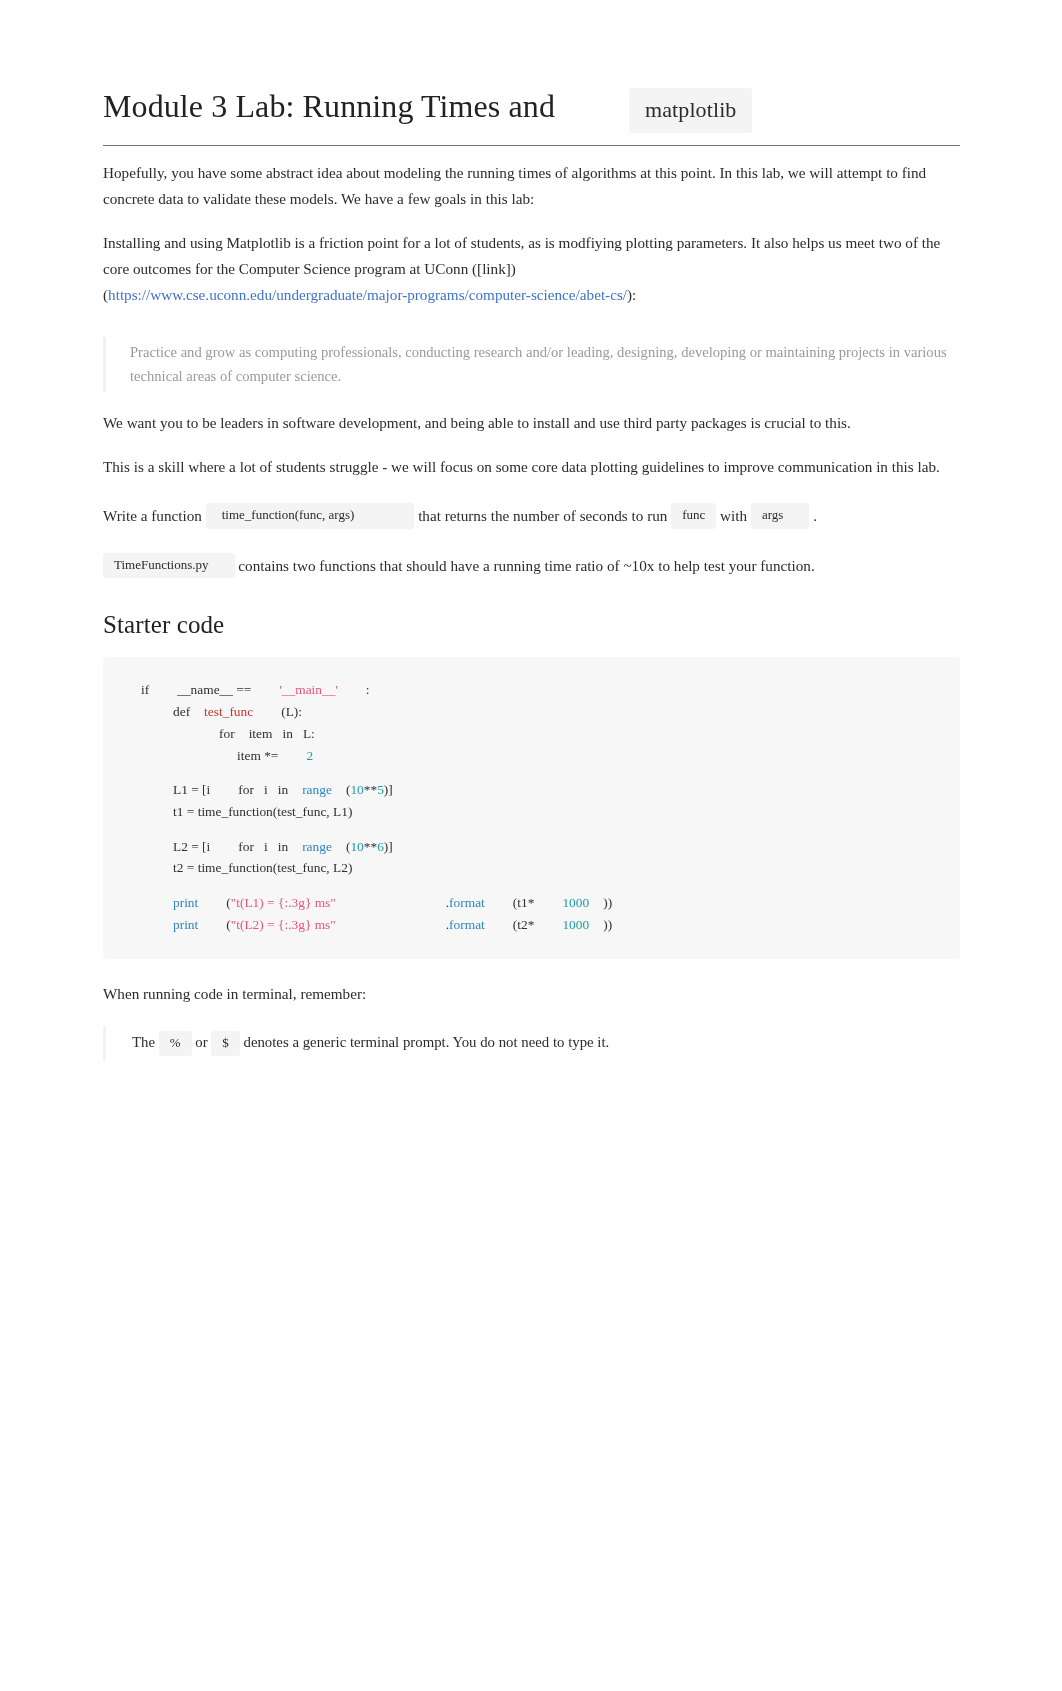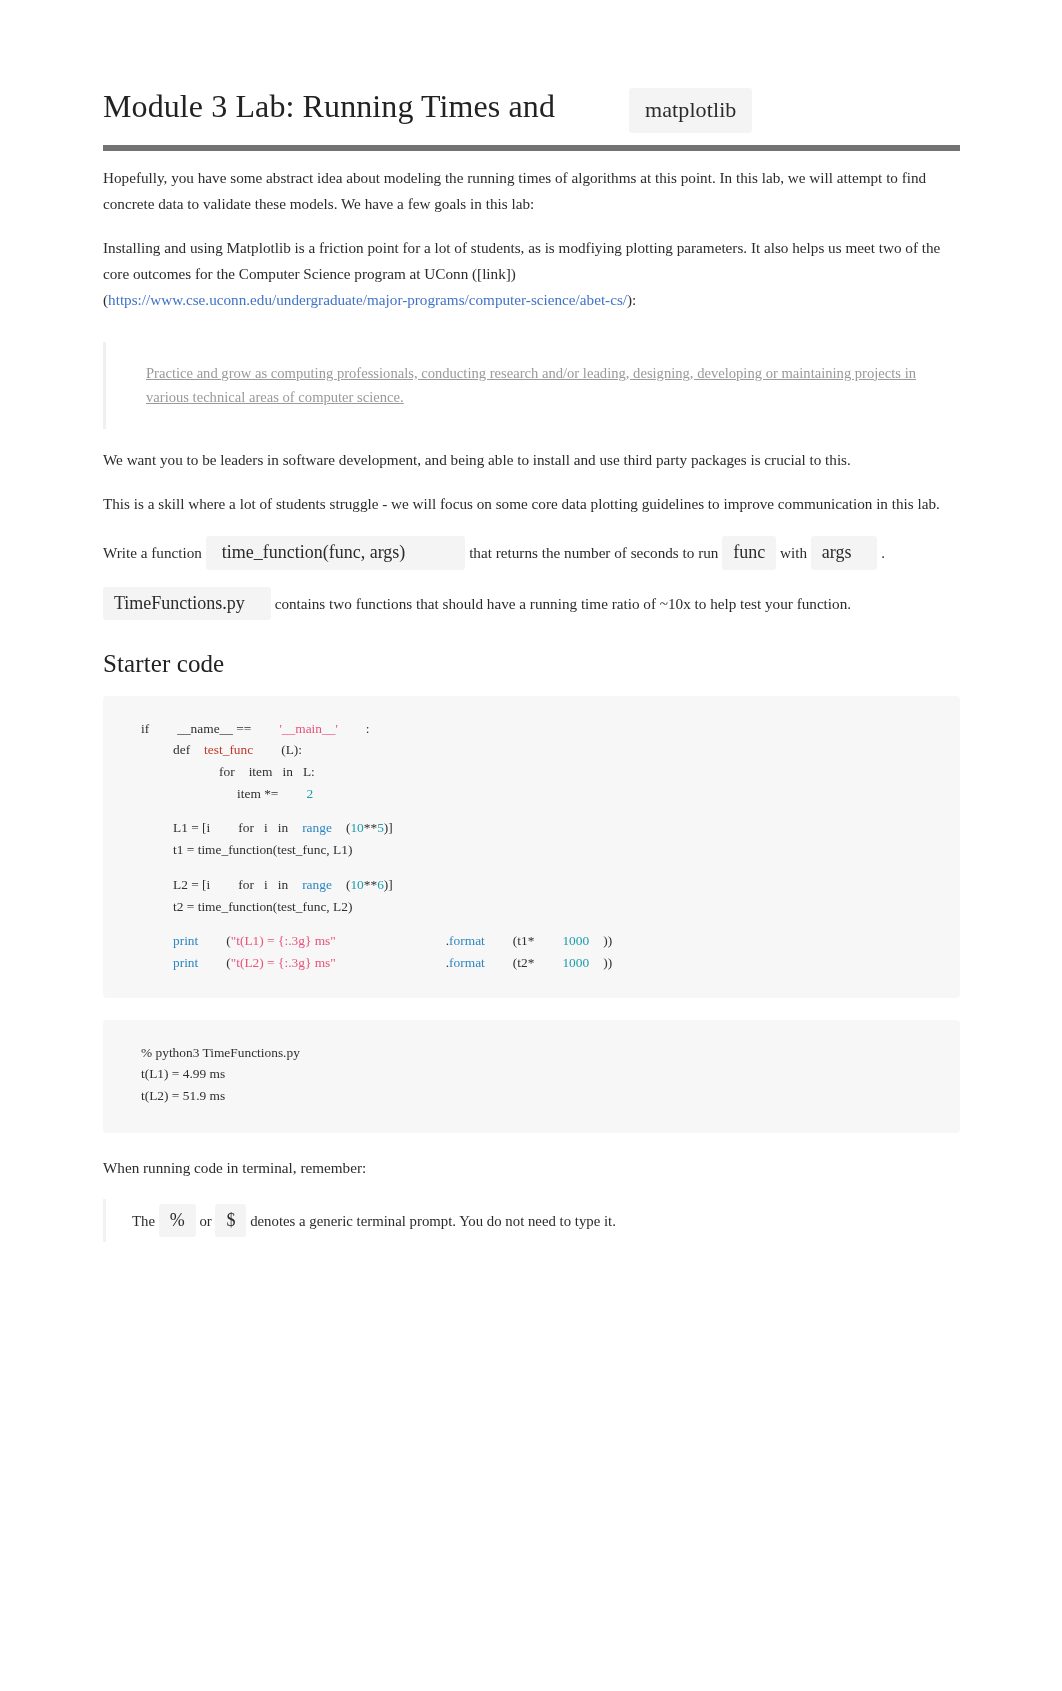--- a/index.html
+++ b/index.html
@@ -22,21 +22,21 @@
   }
 
   
   .doc-title {
     font-size: 32px;
     font-weight: normal;
     line-height: 1.25;
     color: #222222;
     margin: 0 0 14px 0;
     padding-bottom: 12px;
-    border-bottom: 6px solid #737373;
+    border-bottom: 1px solid #737373;
     letter-spacing: 0.1px;
   }
   .doc-title .code-inline {
     font-size: 22px;
     margin-left: 74px;
     padding: 6px 16px 7px 16px;
   }
 
   
   h2.section-title {
@@ -69,21 +69,21 @@
     color: #3f72c8;
     text-decoration: none;
   }
 
   
   .code-inline {
     font-family: "Liberation Serif", "DejaVu Serif", serif;
     background: #f4f4f4;
     border-radius: 3px;
     padding: 3px 11px 4px 11px;
-    font-size: 18px;
+    font-size: 13px;
     color: #2b2b2b;
     display: inline-block;
     line-height: 1.45;
     vertical-align: baseline;
   }
   .code-inline.wide { padding-left: 16px; padding-right: 60px; }
   .code-inline.pad-r { padding-right: 26px; }
 
   
   ul.goals {
@@ -101,21 +101,21 @@
 
   
   blockquote.quote {
     margin: 0 0 18px 0;
     padding: 3px 0 3px 24px;
     border-left: 3px solid #f0f0f0;
     color: #9a9a9a;
     font-size: 14.6px;
     line-height: 1.7;
   }
-  blockquote.quote p { margin: 16px; text-decoration: underline; }
+  blockquote.quote p { margin: 0; }
 
   .note-quote {
     margin: 0 0 10px 0;
     padding: 5px 0 5px 26px;
     border-left: 3px solid #f2f2f2;
     font-size: 14.8px;
     line-height: 1.6;
     color: #2b2b2b;
   }
 
@@ -200,23 +200,20 @@
 <span class="sp4"></span><span class="sp2"></span><span class="tok-kw">for</span><span class="sp1"></span><span class="tok-dim">item   in   L:</span>
 <span class="sp4"></span><span class="sp3"></span><span class="tok-dim">item *=</span><span class="sp2"></span><span class="tok-num">2</span>
 <span class="blankline"></span><span class="sp3"></span><span class="tok-dim">L1 = [i</span><span class="sp2"></span><span class="tok-kw">for   i   in</span><span class="sp1"></span><span class="tok-bi">range</span><span class="sp1"></span><span class="tok-dim">(</span><span class="tok-num">10</span><span class="tok-dim">**</span><span class="tok-num">5</span><span class="tok-dim">)]</span>
 <span class="sp3"></span><span class="tok-dim">t1 = time_function(test_func, L1)</span>
 <span class="blankline"></span><span class="sp3"></span><span class="tok-dim">L2 = [i</span><span class="sp2"></span><span class="tok-kw">for   i   in</span><span class="sp1"></span><span class="tok-bi">range</span><span class="sp1"></span><span class="tok-dim">(</span><span class="tok-num">10</span><span class="tok-dim">**</span><span class="tok-num">6</span><span class="tok-dim">)]</span>
 <span class="sp3"></span><span class="tok-dim">t2 = time_function(test_func, L2)</span>
 <span class="blankline"></span><span class="sp3"></span><span class="tok-blue">print</span><span class="sp2"></span><span class="tok-dim">(</span><span class="tok-str">"t(L1) = {:.3g} ms"</span><span class="sp4"></span><span class="sp3"></span><span class="tok-dim">.</span><span class="tok-blue">format</span><span class="sp2"></span><span class="tok-dim">(t1*</span><span class="sp2"></span><span class="tok-num">1000</span><span class="sp1"></span><span class="tok-dim">))</span>
 <span class="sp3"></span><span class="tok-blue">print</span><span class="sp2"></span><span class="tok-dim">(</span><span class="tok-str">"t(L2) = {:.3g} ms"</span><span class="sp4"></span><span class="sp3"></span><span class="tok-dim">.</span><span class="tok-blue">format</span><span class="sp2"></span><span class="tok-dim">(t2*</span><span class="sp2"></span><span class="tok-num">1000</span><span class="sp1"></span><span class="tok-dim">))</span></pre>
 
 
-  <pre class="code-block terminal"><span class="sp1"></span><span>% python3 TimeFunctions.py</span>
-<span class="sp1"></span><span>t(L1) = 4.99 ms</span>
-<span class="sp1"></span><span>t(L2) = 51.9 ms</span></pre>
 
   <p class="para">When running code in terminal, remember:</p>
 
   <div class="note-quote">
     <span>The</span>
     <span class="code-inline">%</span>
     <span>or</span>
     <span class="code-inline">$</span>
     <span>denotes a generic terminal prompt. You do not need to type it.</span>
   </div>

